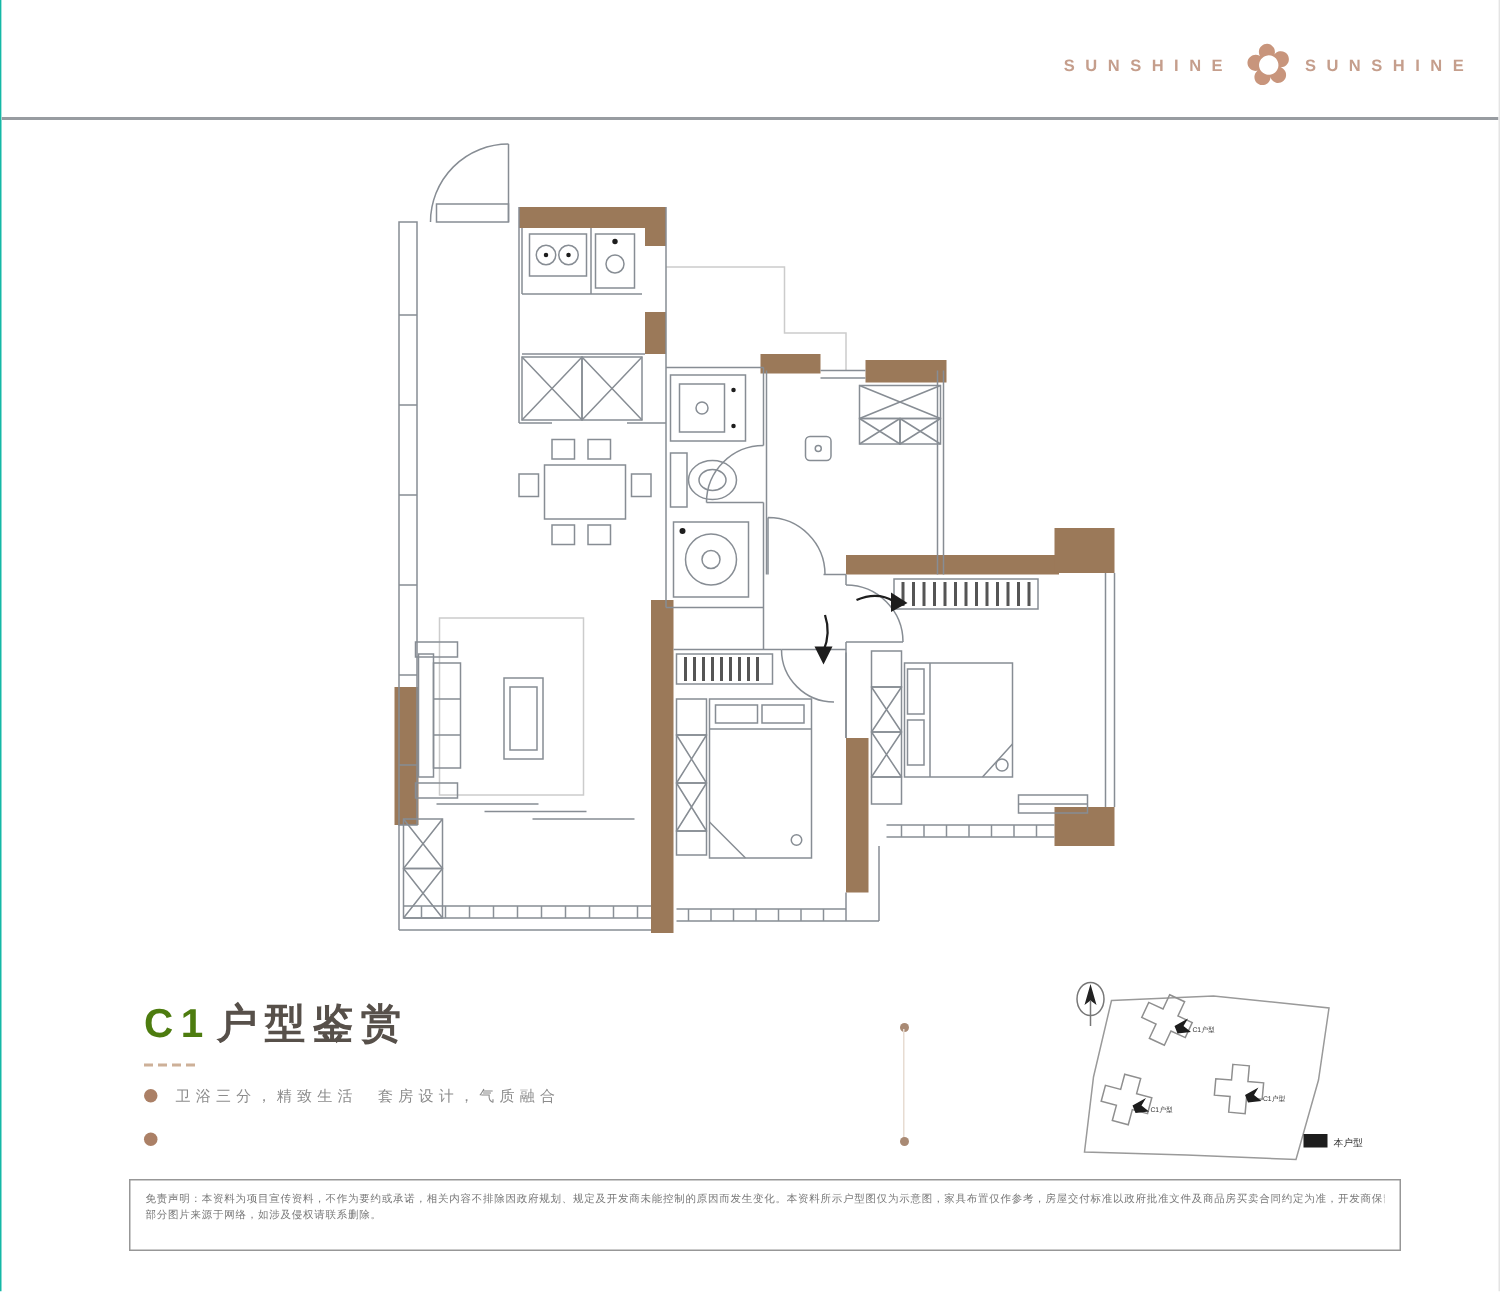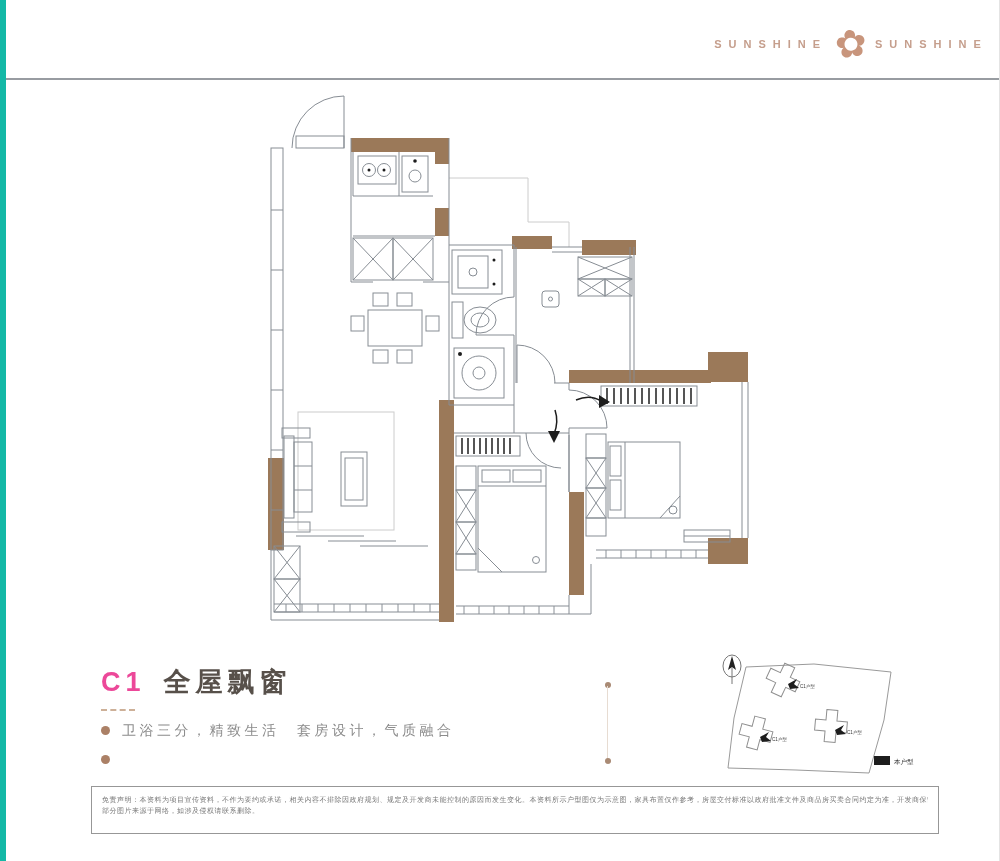--- a/index.html
+++ b/index.html
@@ -1,37 +1,37 @@
 <!DOCTYPE html>
 <html><head>
 <meta charset="utf-8">
 <style>
   html,body{margin:0;padding:0;background:#fff;}
   .page{position:relative;width:1000px;height:861px;background:#fff;overflow:hidden;
         font-family:"Liberation Sans",sans-serif;
-        border-left:6px solid #14b8a6;border-right:1px solid #e4e4e4;box-sizing:border-box;}
+        border-left:1px solid #14b8a6;border-right:1px solid #e4e4e4;box-sizing:border-box;}
   
   .header{position:absolute;left:0;top:0;width:100%;height:78px;background:#fff;
           border-bottom:2px solid #989ca1;}
   .logo{position:absolute;left:725px;top:18px;width:240px;height:52px;display:flex;
         align-items:center;justify-content:center;gap:8px;}
   .logo .word{font-size:11px;letter-spacing:7px;color:#c59e8c;font-weight:bold;}
   .logo .flower{font-size:38px;color:#c8957c;line-height:1;transform:rotate(-8deg);}
   
   .plan{position:absolute;left:250px;top:90px;width:500px;height:545px;}
   
   .titleblock{position:absolute;left:95px;top:664px;}
   .title{font-size:27px;font-weight:bold;letter-spacing:5px;}
-  .title .code{color:#ec4899;margin-right:18px;}
+  .title .code{color:#4d7c0f;margin-right:4px;}
   .title .name{color:#57504a;}
   .title-underline{width:34px;border-top:2px dashed #cdb098;margin-top:9px;}
   .features{position:absolute;left:95px;top:716px;}
   .feature-row{display:flex;align-items:center;height:29px;}
   .feature-dot{width:9px;height:9px;border-radius:50%;background:#ab8066;margin-right:12px;flex:0 0 auto;}
-  .feature-text{font-size:14px;letter-spacing:3.5px;color:#8c8c8c;}
+  .feature-text{font-size:10px;letter-spacing:3.5px;color:#8c8c8c;}
   
   .divider{position:absolute;left:599px;top:682px;width:6px;height:82px;}
   .divider .dline{position:absolute;left:2px;top:4px;bottom:4px;width:1px;background:#e7dcd2;}
   .divider .dot{position:absolute;left:0;width:6px;height:6px;border-radius:50%;background:#a98a74;}
   .divider .dot.top{top:0;} .divider .dot.bottom{bottom:0;}
   
   .sitemap{position:absolute;left:690px;top:640px;width:260px;height:150px;}
   
   .disclaimer{position:absolute;left:85px;top:786px;width:848px;height:48px;box-sizing:border-box;
               border:1px solid #979797;padding:7px 10px;color:#787878;font-size:7px;line-height:11px;
@@ -210,21 +210,21 @@
     <g>
       <path d="M320,310 Q334,304 345,311" stroke="#1d1d1d" stroke-width="1.5" fill="none"></path>
       <polygon class="blk" points="343,305 354,312 343,318"></polygon>
       <path d="M299,320 Q303,332 298,344" stroke="#1d1d1d" stroke-width="1.5" fill="none"></path>
       <polygon class="blk" points="292,341 298,353 304,341"></polygon>
     </g>
   </svg>
 
   <div class="titleblock">
     <div class="title">
-      <span class="code">C1</span><span class="name">全屋飘窗</span>
+      <span class="code">C1</span><span class="name">户型鉴赏</span>
     </div>
     <div class="title-underline"></div>
   </div>
 
   <div class="features">
     <div class="feature-row">
       <span class="feature-dot"></span>
       <span class="feature-text">卫浴三分，精致生活　套房设计，气质融合</span>
     </div>
     <div class="feature-row">

